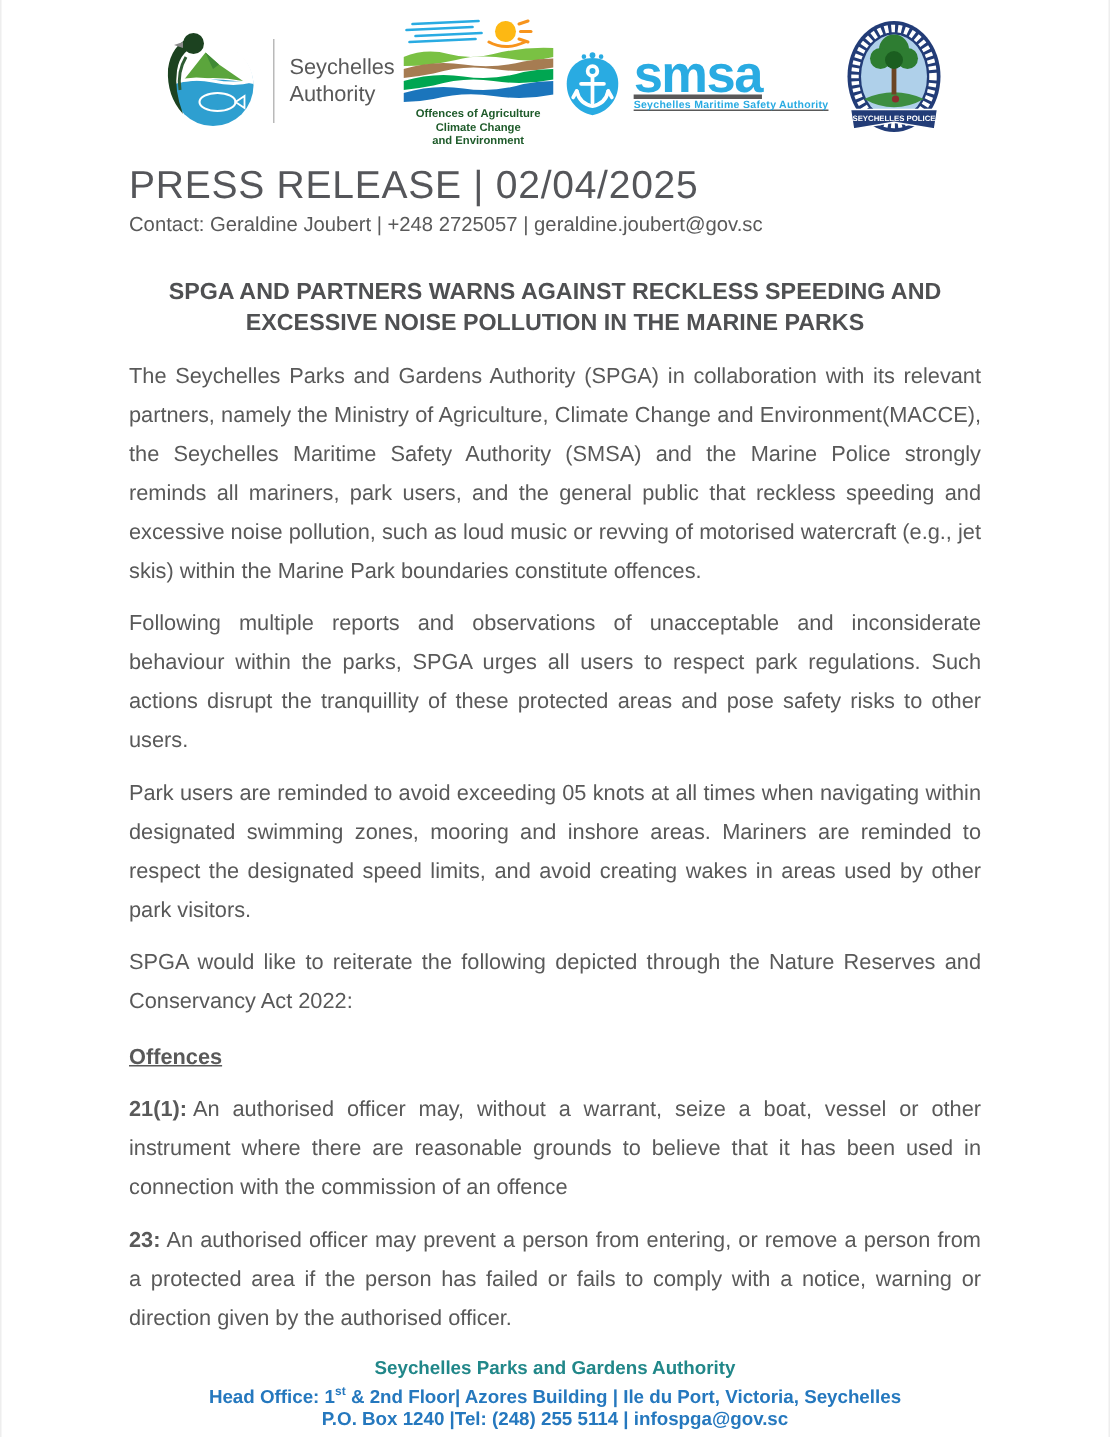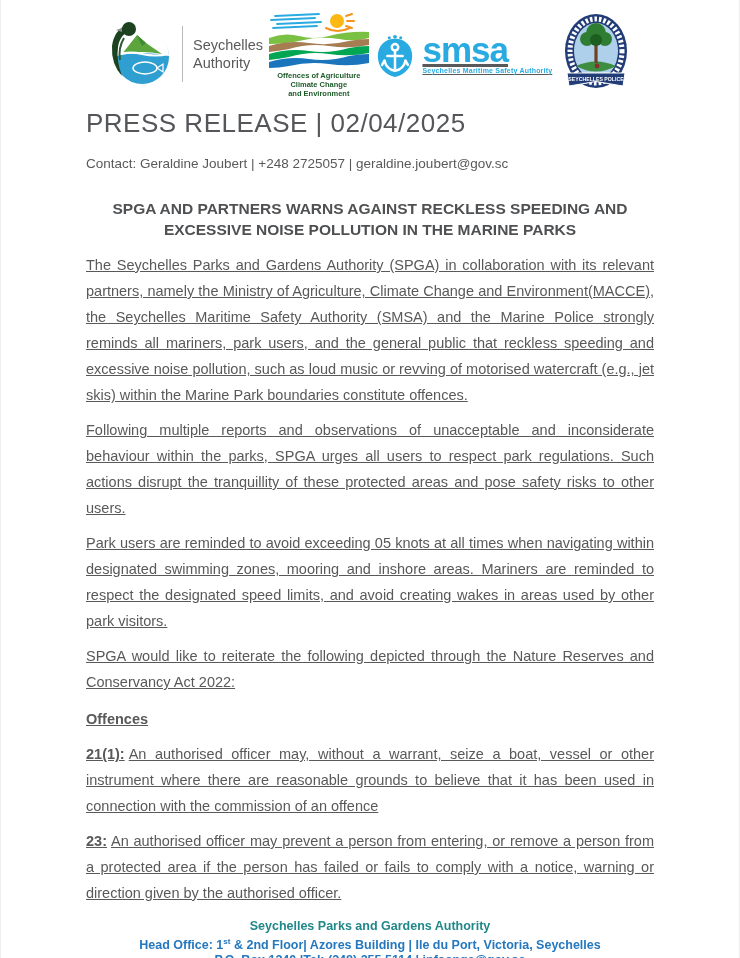--- a/index.html
+++ b/index.html
@@ -21,32 +21,32 @@
   .spga-text { font-size:14.5px; line-height:18px; color:#595959; }
   .macce { display:flex; flex-direction:column; align-items:center; width:104px; }
   .macce-caption { font-size:7.5px; font-weight:bold; color:#1E5B2A; line-height:9px; text-align:center; margin-top:2px; }
   .smsa { display:flex; align-items:center; }
   .smsa-right { margin-left:6px;text-decoration:underline; }
   .smsa-wordmark { font-size:35px; font-weight:bold; color:#29ABE2; letter-spacing:-1px; line-height:32px; }
   .smsa-tagline { font-size:7px; font-weight:bold; color:#29ABE2; letter-spacing:.2px; margin-top:1px; }
 
   
   .press-title { margin-top:8px; font-size:26px; line-height:30px; color:#55565a; letter-spacing:.5px; }
-  .contact-line { margin-top:17px; font-size:13.5px; line-height:18px; color:#595959; }
+  .contact-line { margin-top:3px; font-size:13.5px; line-height:18px; color:#595959; }
 
   
   .headline {
     margin:25px auto 0 auto; max-width:530px;
     font-size:15.5px; line-height:21px; font-weight:bold;
     color:#4f5052; text-align:center;
   }
 
   
   .body-copy p { font-size:14.5px; line-height:26px; text-align:justify; color:#595959; }
-  .body-copy p { margin-top:9px;text-decoration:underline; }
+  .body-copy p { margin-top:9px; }
   .body-copy p.first { margin-top:12px; }
   .offences-heading {
     margin-top:11px; font-size:14.5px; line-height:26px; font-weight:bold;
     text-decoration:underline; color:#595959;
   }
   .offence-ref { font-weight:bold; margin-right:4px; }
 
   
   .page-footer { margin-top:13px; text-align:center; font-weight:bold; }
   .footer-org { font-size:12.5px; line-height:15px; color:#218789; }

